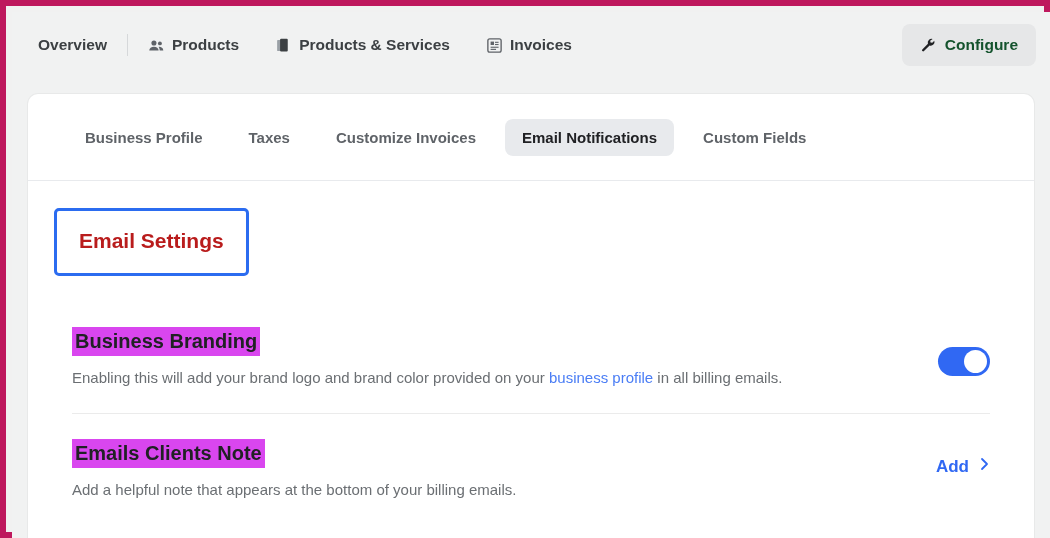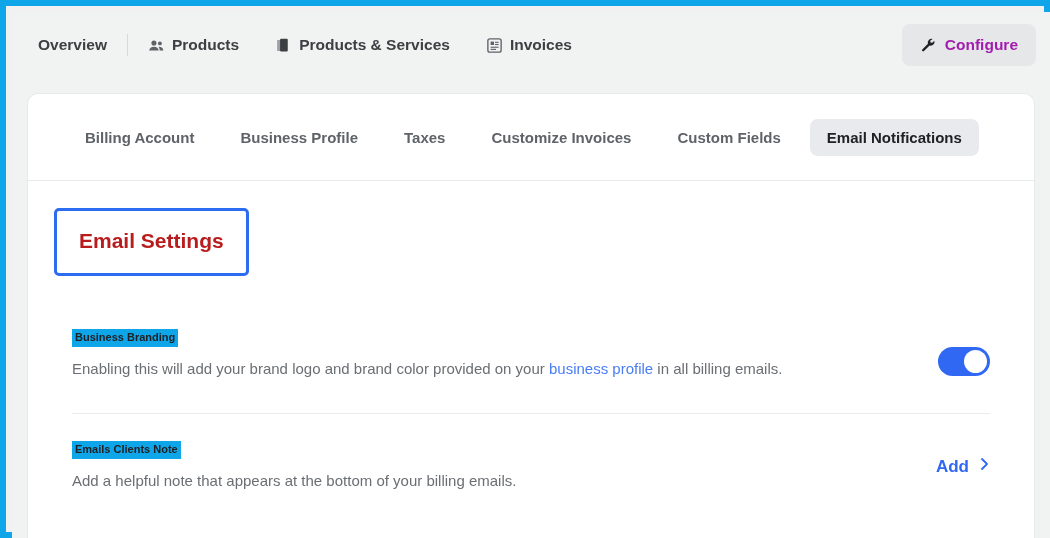--- a/index.html
+++ b/index.html
@@ -15,21 +15,21 @@
     -webkit-font-smoothing: antialiased;
   }
 
   
   .frame {
     position: absolute;
     left: 0; top: 0;
     width: 1050px;
     height: 538px;
     box-sizing: border-box;
-    border: 6px solid #0ea5e9;
+    border: 6px solid #be185d;
     background: #f1f1f1;
     text-decoration: underline;
   }
 
   .page {
     position: absolute;
     left: 6px; top: 6px;
     width: 1038px;
     height: 526px;
     background: #f1f2f2;
@@ -93,21 +93,21 @@
     display: flex;
     align-items: center;
     gap: 9px;
     padding: 0 18px;
     background: #e6e7e8;
     border: none;
     border-radius: 8px;
     font-family: "Liberation Sans", sans-serif;
     font-size: 15.5px;
     font-weight: bold;
-    color: #a21caf;
+    color: #14532d;
     cursor: pointer;
   }
   .wrench-icon { display:inline-flex; width:16px; height:16px; color:#202124; }
   .wrench-icon svg { display:block; }
 
   
   .card {
     position: absolute;
     left: 16px;
     top: 82px;
@@ -179,24 +179,24 @@
   .setting-row {
     position: absolute;
     left: 44px;
     width: 918px;
   }
   .row-branding { top: 147px; }
   .row-footer   { top: 259px; }
 
   .setting-label {
     display: inline-block;
-    font-size: 11px;
+    font-size: 20px;
     font-weight: bold;
     color: #202124;
-    background: #0ea5e9;
+    background: #d946ef;
     padding: 2px 3px;
     line-height: 1.25;
   }
   .setting-desc {
     margin-top: 12px;
     font-size: 15px;
     color: #6b6f73;
     line-height: 1.3;
   }
   .link {
@@ -318,36 +318,33 @@
           </svg>
         </span>
         <span>Configure</span>
       </button>
     </div>
 
     <div class="card">
 
       <div class="tabs">
         <div class="tab">
-          <span>Billing Account</span>
-        </div>
-        <div class="tab">
           <span>Business Profile</span>
         </div>
         <div class="tab">
           <span>Taxes</span>
         </div>
         <div class="tab">
           <span>Customize Invoices</span>
         </div>
+        <div class="tab active">
+          <span>Email Notifications</span>
+        </div>
         <div class="tab">
           <span>Custom Fields</span>
-        </div>
-        <div class="tab active">
-          <span>Email Notifications</span>
         </div>
       </div>
       <div class="tabs-divider"></div>
 
       <div class="card-body">
 
         <div class="settings-title-wrap">
           <span class="settings-title">Email Settings</span>
         </div>
 

